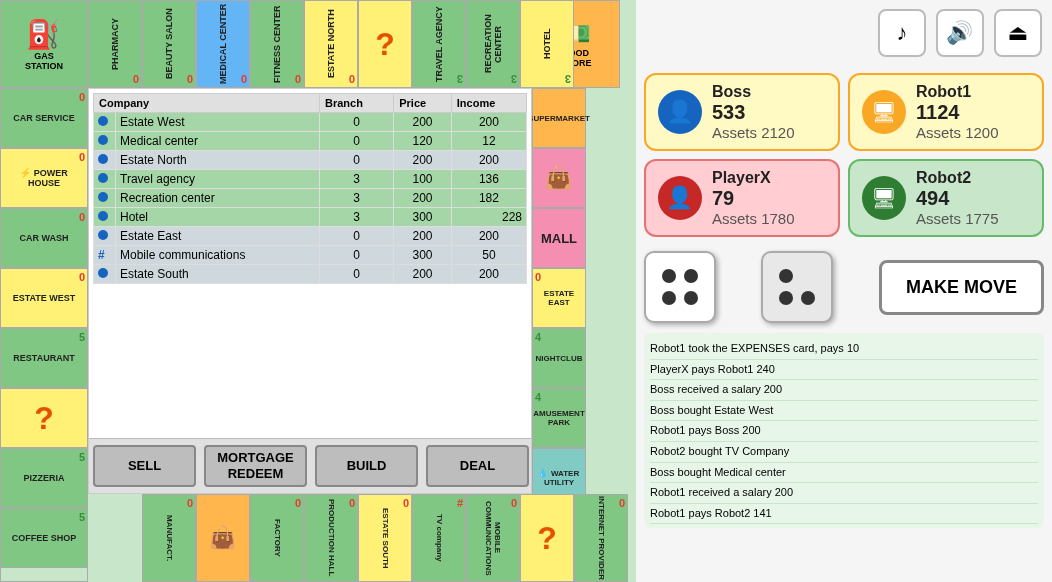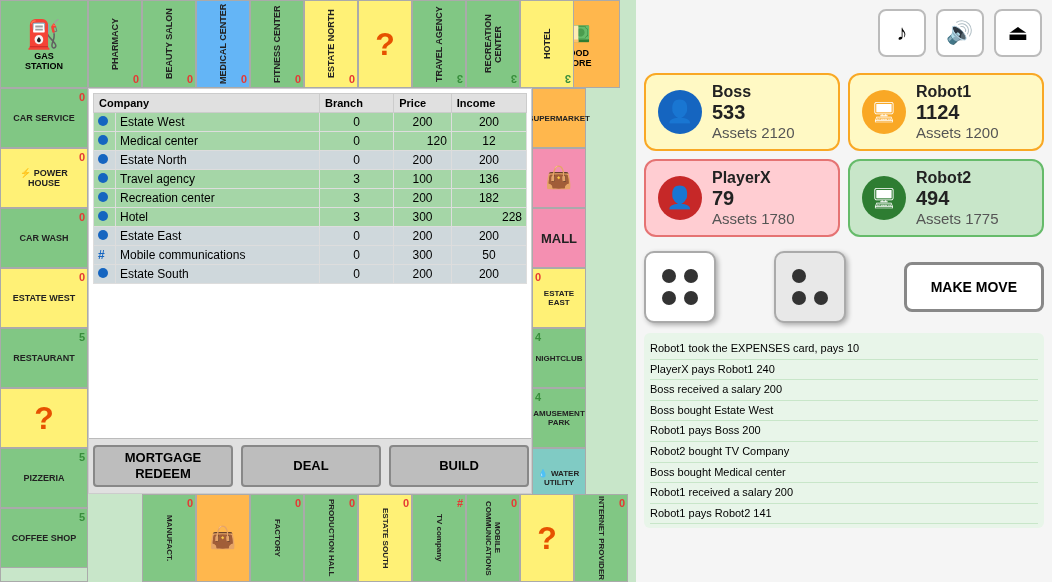--- a/index.html
+++ b/index.html
@@ -64,21 +64,21 @@
     .avatar-green { background: #2e7d32; }
     .player-info { display: flex; flex-direction: column; }
     .player-name { font-size: 16px; font-weight: bold; color: #222; }
     .player-money { font-size: 20px; font-weight: bold; color: #222; }
     .player-assets { font-size: 15px; color: #555; }
 
     
     .dice-area { display: flex; align-items: center; justify-content: space-between; padding: 6px 8px; }
     .dice { width: 72px; height: 72px; background: white; border: 2px solid #aaa; border-radius: 10px; display: flex; flex-wrap: wrap; align-items: center; justify-content: center; padding: 6px; gap: 4px; box-shadow: 2px 2px 5px rgba(0,0,0,0.3); }
     .die-dot { width: 14px; height: 14px; border-radius: 50%; background: #333; }
-    .make-move-btn { background: #fff; border: 3px solid #888; border-radius: 8px; padding: 14px 24px; font-size: 14px; font-weight: bold; cursor: pointer; }
+    .make-move-btn { background: #fff; border: 3px solid #888; border-radius: 8px; padding: 14px 24px; font-size: 18px; font-weight: bold; cursor: pointer; }
 
     
     .log-area { background: #e8f5e9; margin: 4px 8px; padding: 6px; border-radius: 6px; font-size: 11px; height: 195px; overflow-y: auto; line-height: 1.6; }
     .log-entry { padding: 1px 0; border-bottom: 1px solid #c8e6c9; }
 
     .board-outer { position: relative; width: 636px; height: 582px; }
 
     
     .q-mark { font-size: 32px; color: #e65100; }
 
@@ -255,21 +255,21 @@
     <td style="width:20px"><span class="company-dot"></span></td>
     <td>Estate West</td>
     <td style="text-align:center">0</td>
     <td style="text-align:center">200</td>
     <td style="text-align:center">200</td>
   </tr>
             <tr style="background: rgb(165, 214, 167);">
     <td style="width:20px"><span class="company-dot"></span></td>
     <td>Medical center</td>
     <td style="text-align:center">0</td>
-    <td style="text-align:right">120</td>
+    <td style="text-align:center">120</td>
     <td style="text-align:center">12</td>
   </tr>
             <tr style="background: rgb(207, 216, 220);">
     <td style="width:20px"><span class="company-dot"></span></td>
     <td>Estate North</td>
     <td style="text-align:center">0</td>
     <td style="text-align:center">200</td>
     <td style="text-align:center">200</td>
   </tr>
             <tr style="background: rgb(165, 214, 167);">
@@ -312,23 +312,24 @@
     <td>Estate South</td>
     <td style="text-align:center">0</td>
     <td style="text-align:center">200</td>
     <td style="text-align:center">200</td>
   </tr>
           </tbody>
       </table>
     </div>
 
     <div class="btn-row">
+      <button class="btn-action">SELL</button>
       <button class="btn-action" style="line-height:1.2;">MORTGAGE<br>REDEEM</button>
+      <button class="btn-action">BUILD</button>
       <button class="btn-action">DEAL</button>
-      <button class="btn-action">BUILD</button>
     </div>
   </div>
 </div>
 
 <div class="right-panel">
 
   <div class="toolbar">
     <button class="toolbar-btn">
       <span>♪</span>
     </button>

